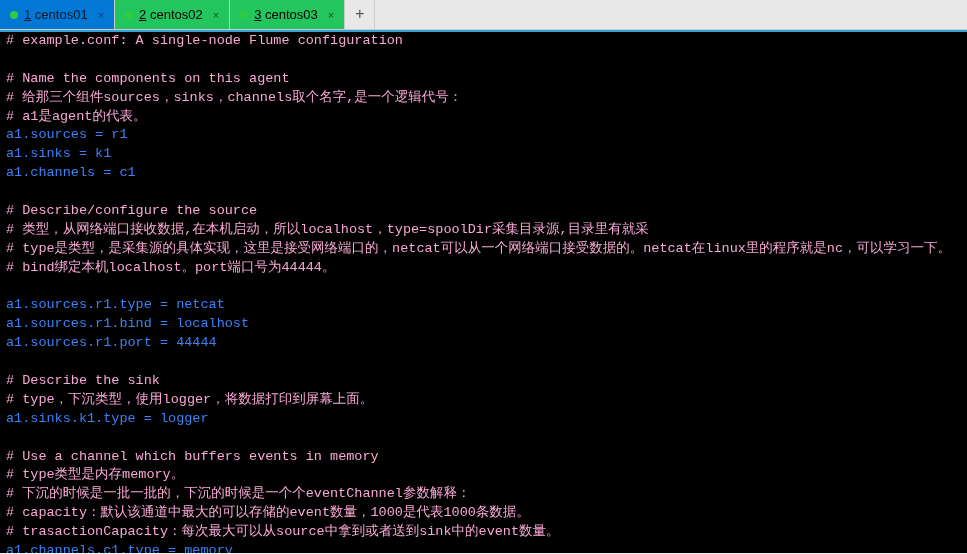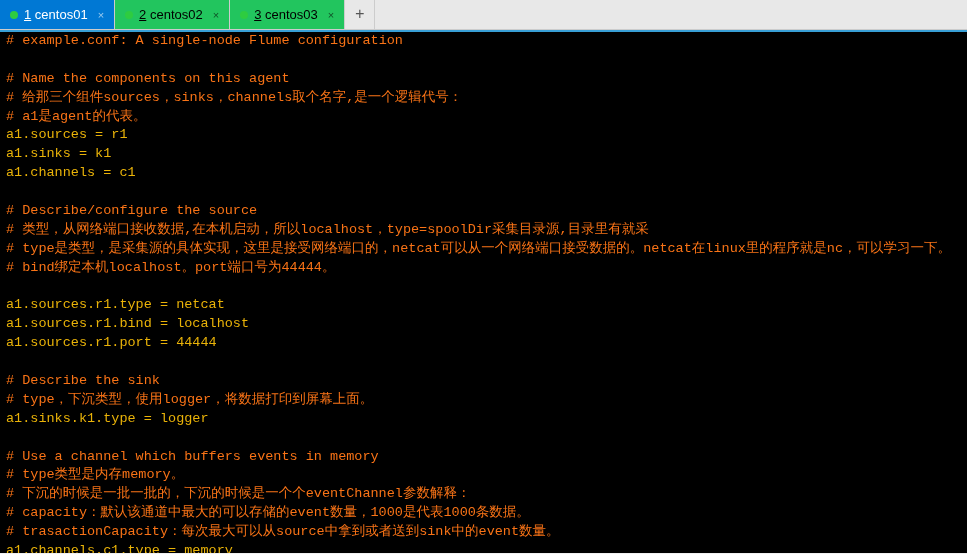--- a/index.html
+++ b/index.html
@@ -25,21 +25,21 @@
     border-right: 1px solid #ccc;
     background: #22c55e;
     font-family: Arial, sans-serif;
     font-size: 13px;
     cursor: pointer;
     gap: 6px;
     min-width: 100px;
   }
   .tab.active {
     background: #0078d4;
-    color: #ffffff;
+    color: #0f172a;
   }
   .status-dot {
     width: 8px;
     height: 8px;
     border-radius: 50%;
     background: #2ecc40;
     display: inline-block;
   }
   .tab-close {
     font-size: 11px;
@@ -61,22 +61,22 @@
     color: #fff;
     height: calc(554px - 31px);
     padding: 0 6px;
     line-height: 1.4;
     border-top: 2px solid #389fd6;
     overflow: hidden;
     white-space: pre;
     font-size: 13.5px;
   }
   .line { white-space: pre; }
-  .comment { color: #f97316; }
-  .plain { color: #eab308; }
+  .comment { color: #f9a8d4; }
+  .plain { color: #3b82f6; }
   .underline { text-decoration: underline; }
 </style>
 </head>
 <body>
 
 <div class="tab-bar">
   <div class="tab active">
     <span class="status-dot"></span>
     <span><span class="underline">1</span> <span>centos01</span></span>
     <span class="tab-close">×</span>

